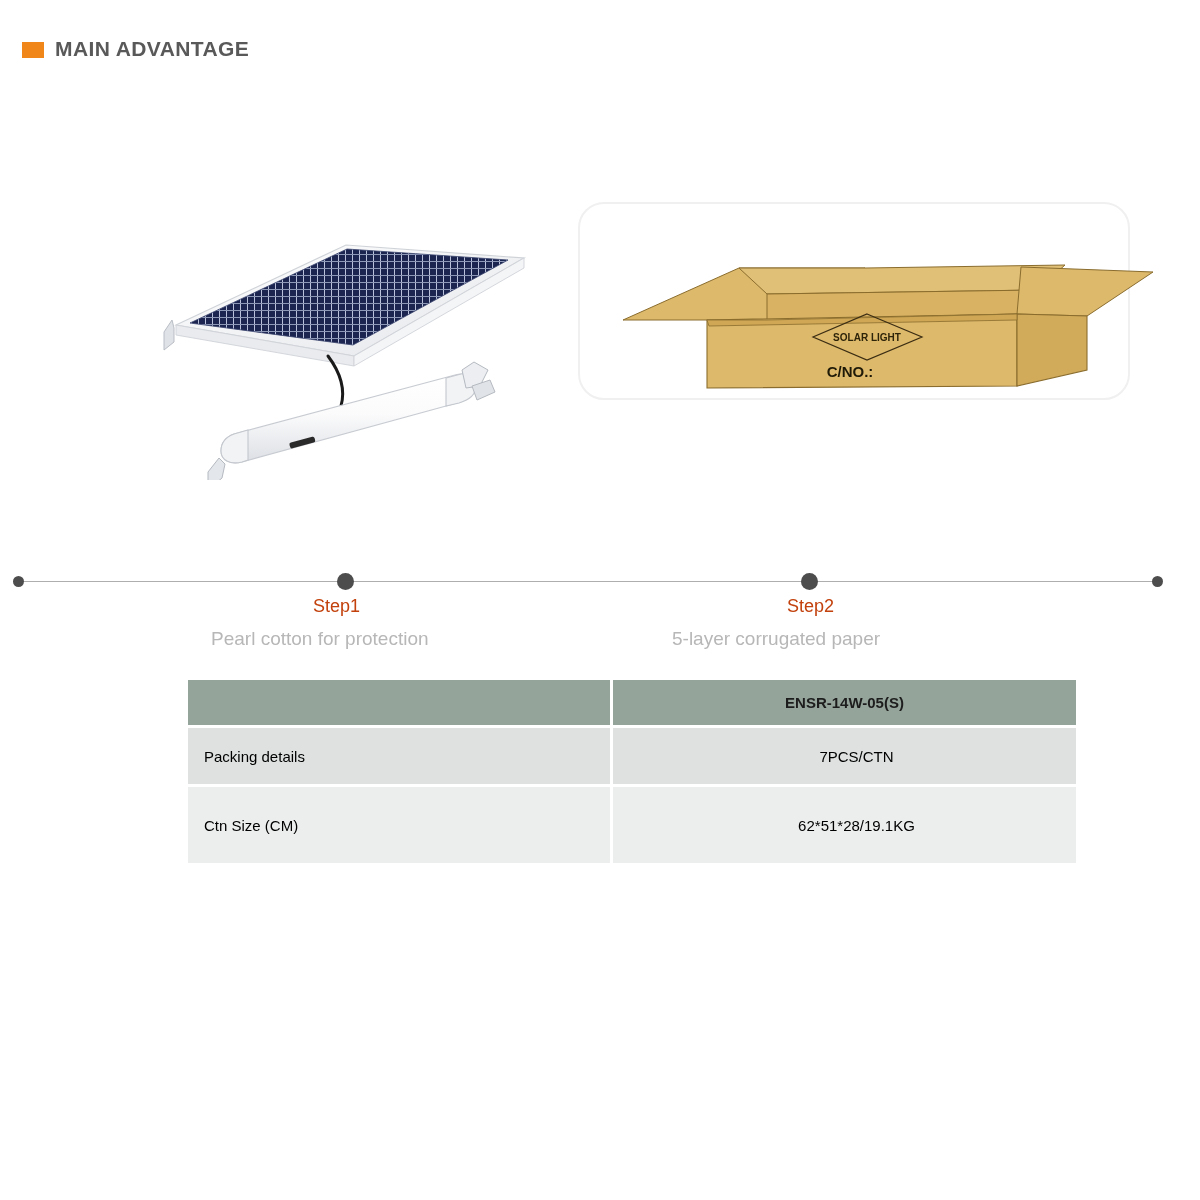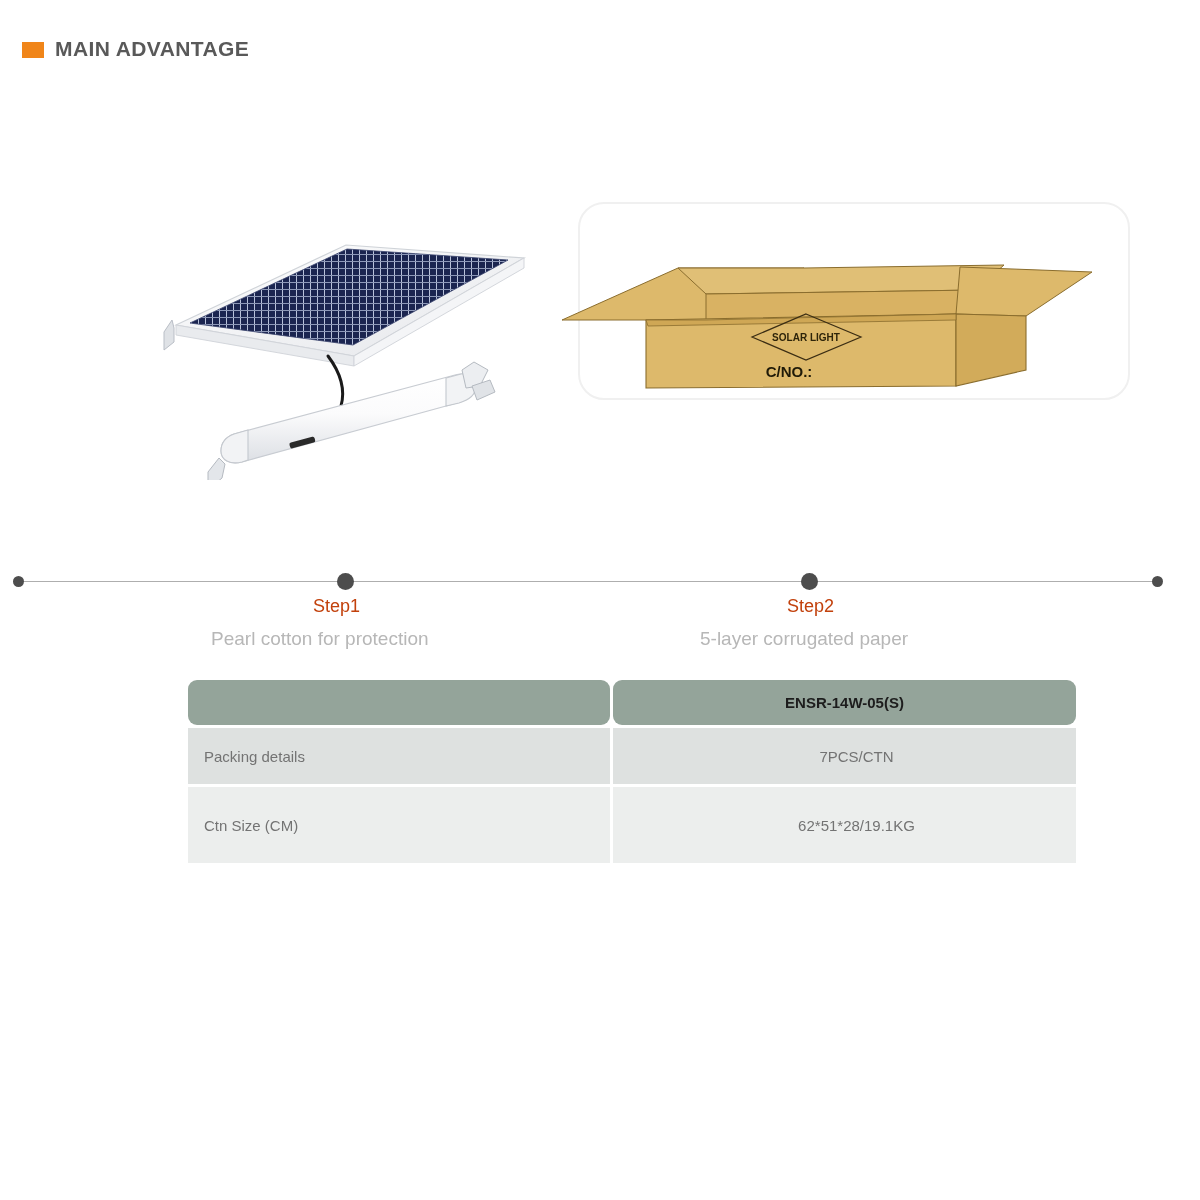--- a/index.html
+++ b/index.html
@@ -63,37 +63,37 @@
 
   
   .figure-caption {
     position: absolute;
     font-size: 19px;
     color: #b7b7b7;
     font-family: "Liberation Sans", sans-serif;
     white-space: nowrap;
   }
   .caption-left  { left: 211px; top: 478px; text-align: center; }
-  .caption-right { left: 700px; top: 478px; }
+  .caption-right { left: 672px; top: 478px; }
 
   
   .carton-frame {
     position: absolute;
     left: 578px;
     top: 202px;
     width: 552px;
     height: 198px;
     border: 2px solid #f0f0f0;
     border-radius: 26px;
     box-sizing: border-box;
     background: #ffffff;
   }
   .carton-figure {
     position: absolute;
-    left: 556px;
+    left: 617px;
     top: 210px;
     width: 540px;
     height: 185px;
   }
 
   
   .timeline {
     position: absolute;
     left: 0;
     top: 560px;
@@ -145,34 +145,33 @@
     left: 185px;
     top: 677px;
     width: 891px;
     border-collapse: separate;
     border-spacing: 3px 3px;
     table-layout: fixed;
   }
   .spec-table td {
     padding: 0 16px;
     font-size: 15px;
-    color: #737373;
+    color: #000000;
     font-family: "Liberation Sans", sans-serif;
     vertical-align: middle;
   }
   .spec-table col.c1 { width: 422px; }
   .spec-table col.c2 { width: 463px; }
 
   tr.head-row td {
     background: #94a49a;
     height: 45px;
     color: #1d1d1d;
     font-weight: bold;
     text-align: center;
-    border-radius: 9px;
   }
   tr.head-row td.blank-head { background: #94a49a; }
 
   tr.row-a td { background: #dee1e0; height: 56px; }
   tr.row-b td { background: #eceeed; height: 76px; }
 
   td.label-cell { text-align: left; }
   td.value-cell { text-align: center; padding-left: 40px; }
 </style>
 </head>

